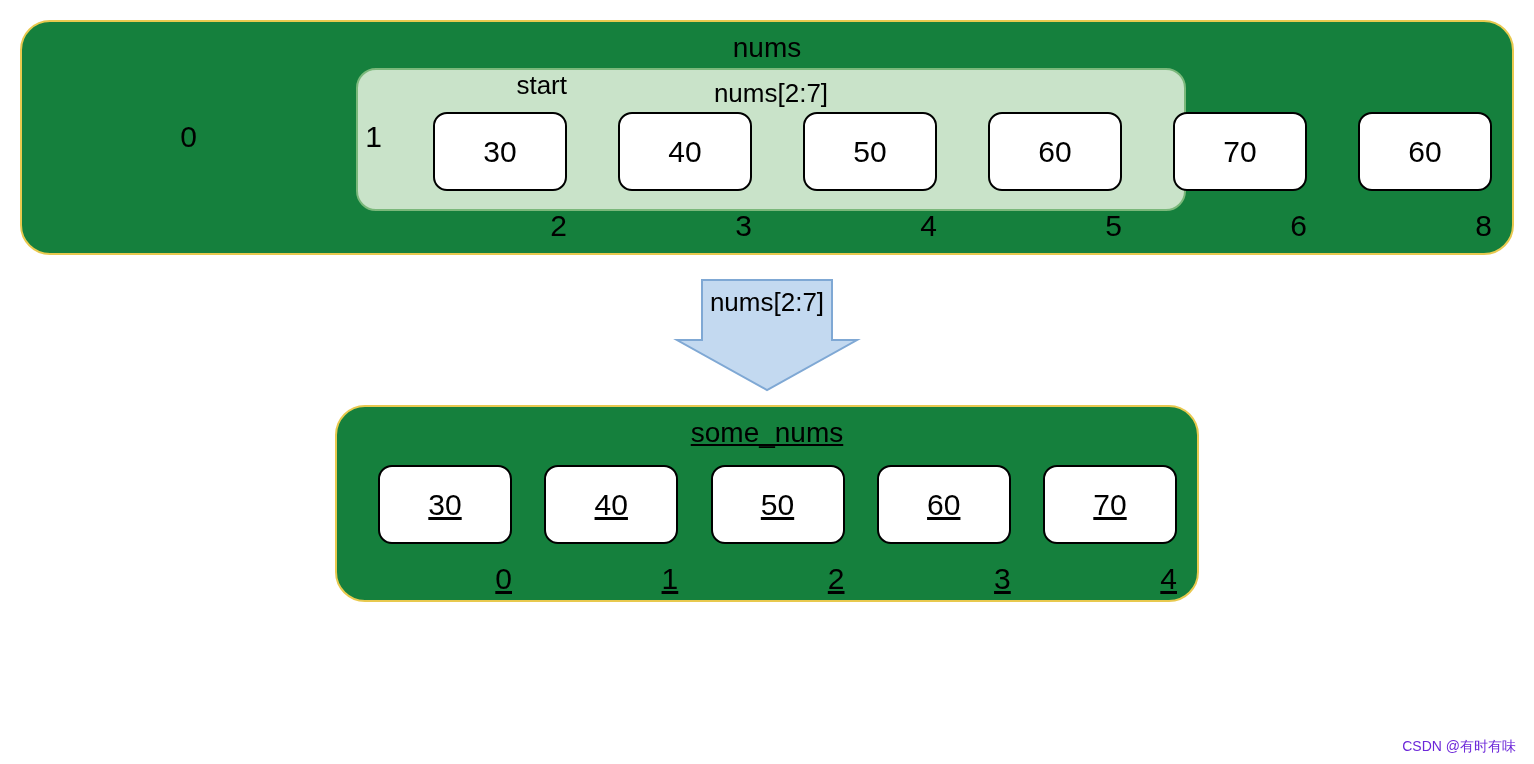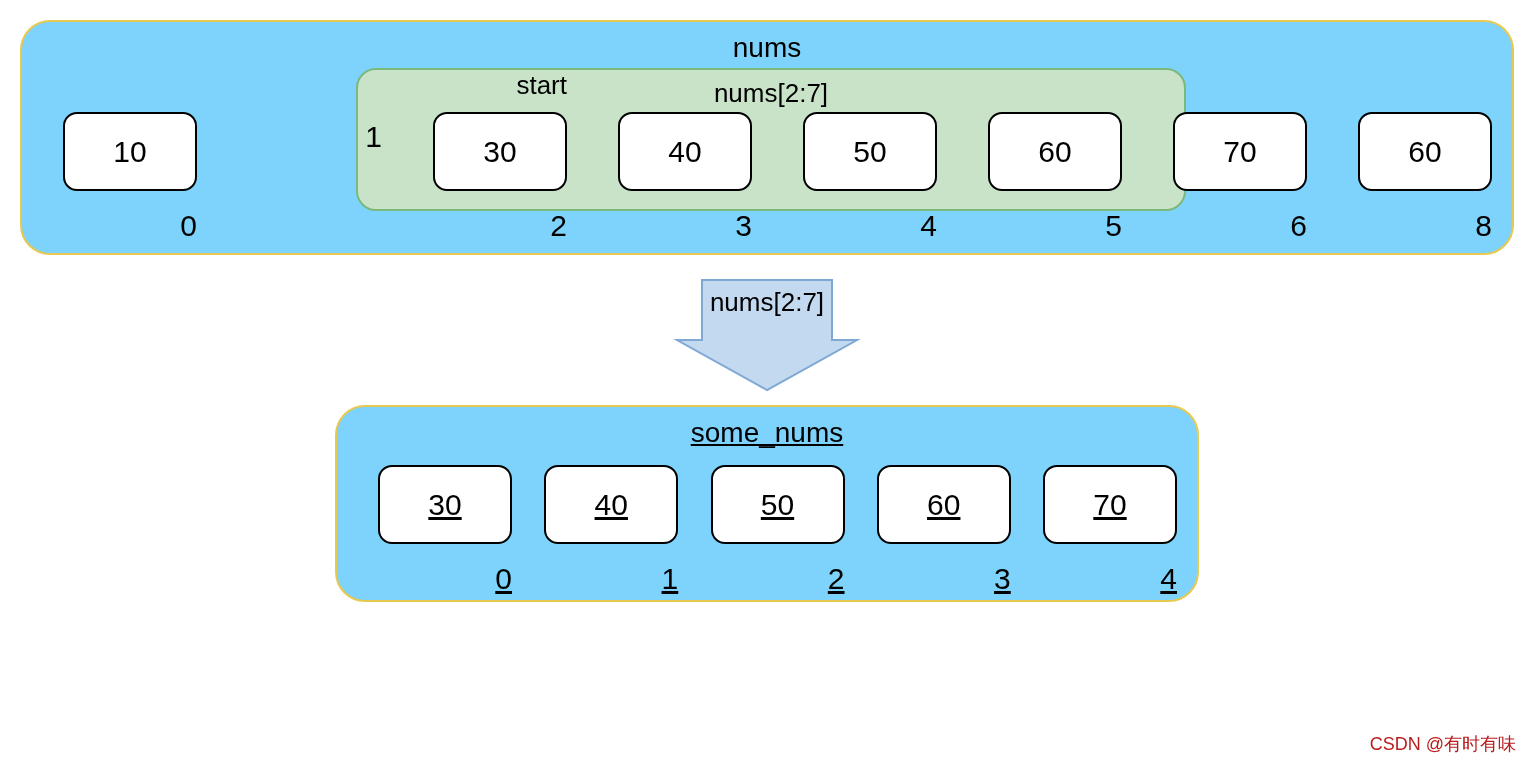--- a/index.html
+++ b/index.html
@@ -4,21 +4,21 @@
 <style>
 body {
   margin: 0;
   padding: 20px;
   font-family: Arial, sans-serif;
   background: #ffffff;
   width: 1534px;
   box-sizing: border-box;
 }
 .outer-box {
-  background: #7dd3fc;
+  background: #15803d;
   border: 2px solid #e8c94f;
   border-radius: 30px;
   padding: 10px 20px 10px 20px;
   position: relative;
 }
 .box-title {
   text-align: center;
   font-size: 28px;
   margin-bottom: 6px;
 }
@@ -85,38 +85,37 @@
 .outer-box.small {
   width: 820px;
   padding: 10px 20px 4px 20px;
   text-decoration: underline;
 }
 .small .col { width: 155px; }
 .watermark {
   position: fixed;
   right: 18px;
   bottom: 8px;
-  color: #b91c1c;
-  font-size: 18px;
+  color: #6d28d9;
+  font-size: 14px;
 }
 </style>
 </head>
 <body>
 
 <div class="outer-box">
   <div class="box-title">nums</div>
 
   <div class="slice-box" id="slice" style="left: 333.75px; width: 826.5px; top: 46px; height: 139px;">
     <div class="slice-title">nums[2:7]</div>
   </div>
 
   <div class="row" id="top-row">
     <div class="col">
       <div class="upper-label"></div>
-      <div class="cell">10</div>
       <div class="index">0</div>
     </div>
     <div class="col">
       <div class="upper-label"></div>
       <div class="index">1</div>
     </div>
     <div class="col">
       <div class="upper-label">start</div>
       <div class="cell">30</div>
       <div class="index">2</div>

